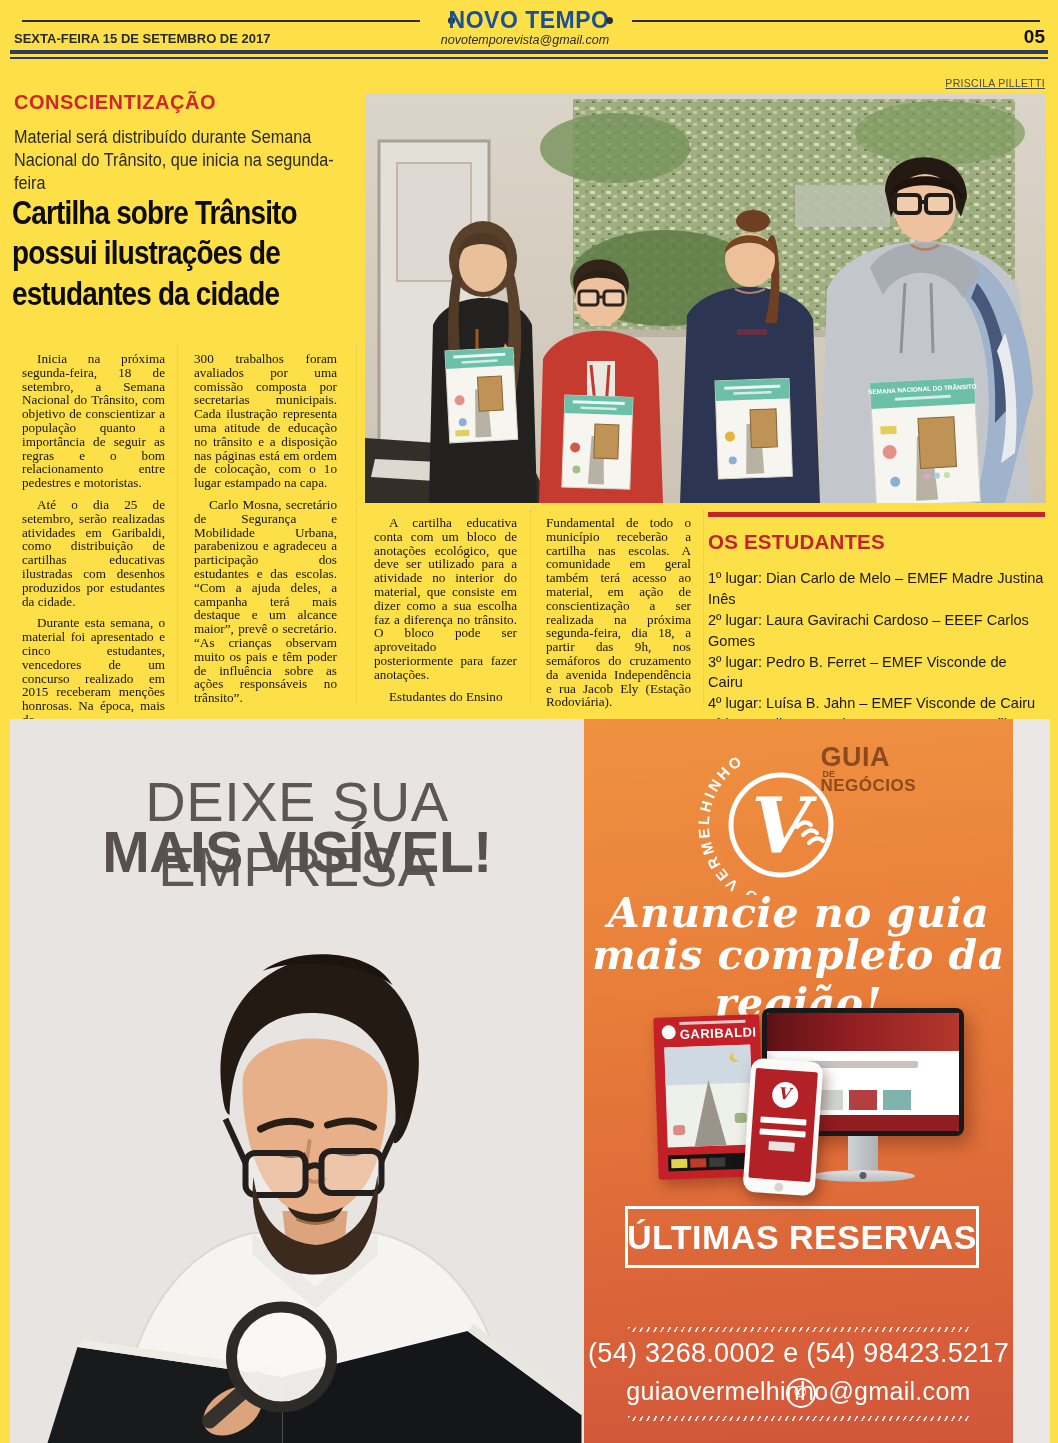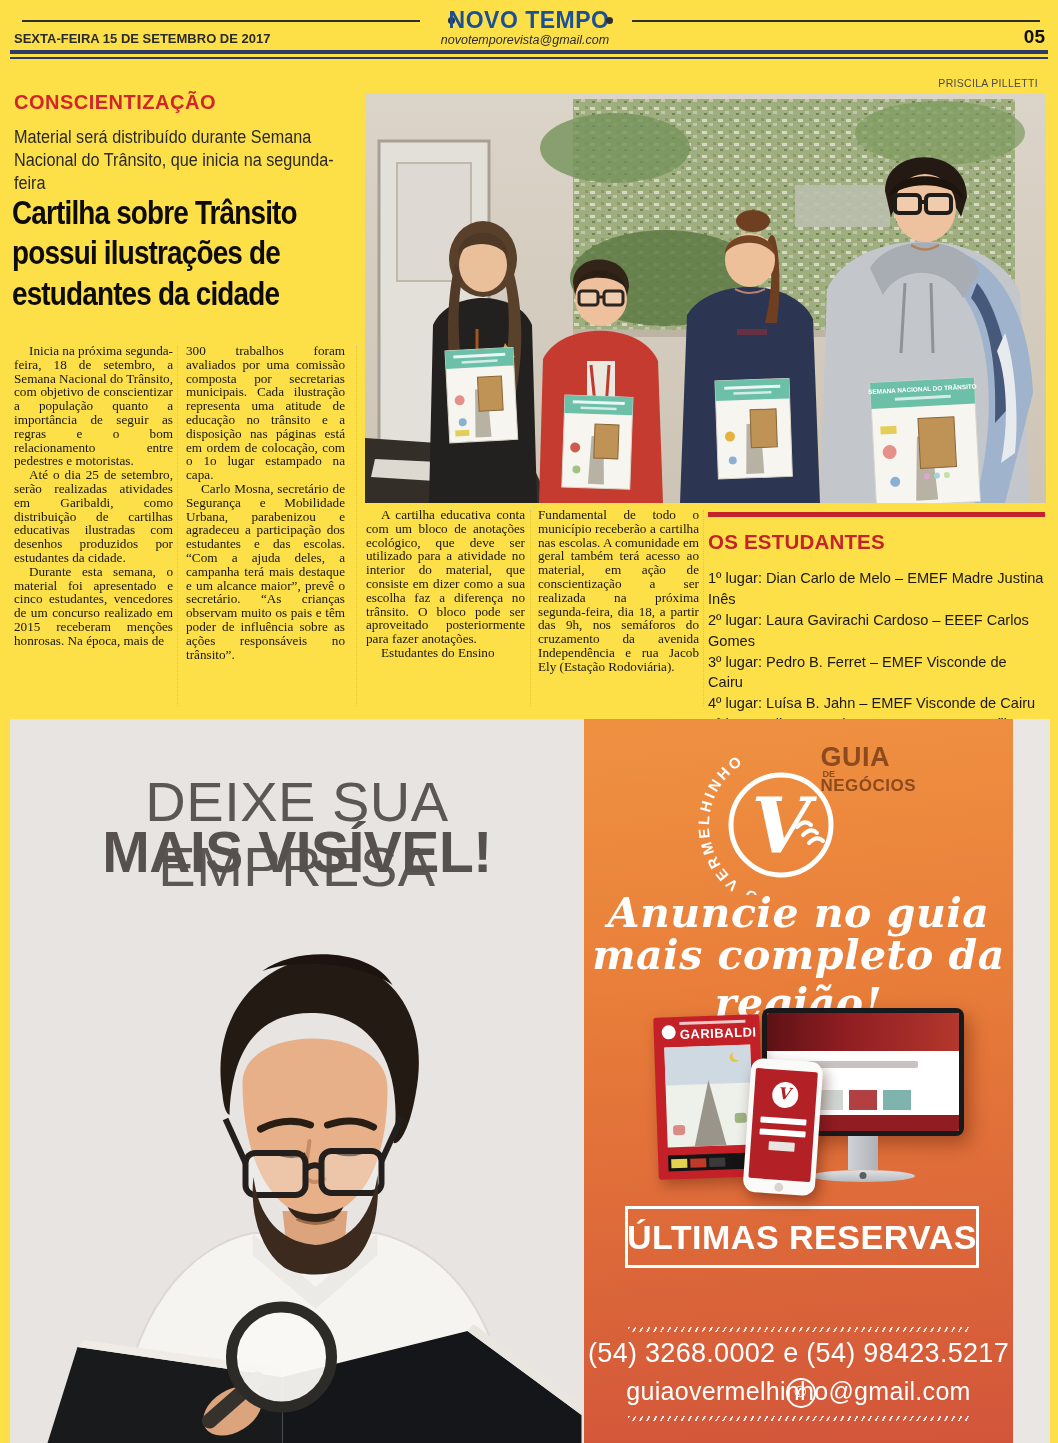--- a/index.html
+++ b/index.html
@@ -22,29 +22,29 @@
   .mh-rule-thin{position:absolute;left:10px;right:10px;top:57px;height:1.5px;background:#2c3a68;}
 
   
   .kicker{position:absolute;left:14px;top:91px;font-size:20px;font-weight:700;color:#d2252b;
           letter-spacing:.5px;}
   .deck{position:absolute;left:14px;top:126px;width:390px;font-size:18px;line-height:1.28;
         color:#2b2927;transform:scaleX(.9);transform-origin:0 0;}
   .headline{position:absolute;left:12px;top:192px;width:432px;font-size:34px;font-weight:700;
             line-height:1.19;color:#0d0c0b;letter-spacing:-1px;transform:scaleX(.82);
             transform-origin:0 0;}
-  .photo-credit{position:absolute;right:20px;top:77px;font-size:10.5px;color:#4c4a48;
-                letter-spacing:.3px;}
+  .photo-credit{position:absolute;right:13px;top:77px;font-size:10.5px;color:#4c4a48;
+                letter-spacing:.3px;text-decoration:underline;}
   .photo{position:absolute;left:365px;top:93px;width:681px;height:410px;background:#d7cfc3;
          overflow:hidden;}
   .photo svg{display:block;width:100%;height:100%;}
 
   .body-col{position:absolute;width:159px;font-family:"Liberation Serif",serif;font-size:13.2px;
             line-height:13.8px;text-align:justify;color:#171513;hyphens:auto;}
-  .body-col p{margin:0;text-indent:15px;}
+  .body-col p{margin:8px;text-indent:15px;}
   .body-col p.cont{text-indent:0;}
   .col1{left:14px;top:344px;}
   .col2{left:186px;top:344px;}
   .col3{left:366px;top:508px;}
   .col4{left:538px;top:508px;width:161px;}
   .colrule{position:absolute;width:0;border-left:1px dotted #c2beb8;}
   .cr1{left:177px;top:346px;height:360px;}
   .cr2{left:356px;top:346px;height:360px;}
   .cr3{left:530px;top:510px;height:196px;}
   .cr4{left:703px;top:510px;height:196px;}

